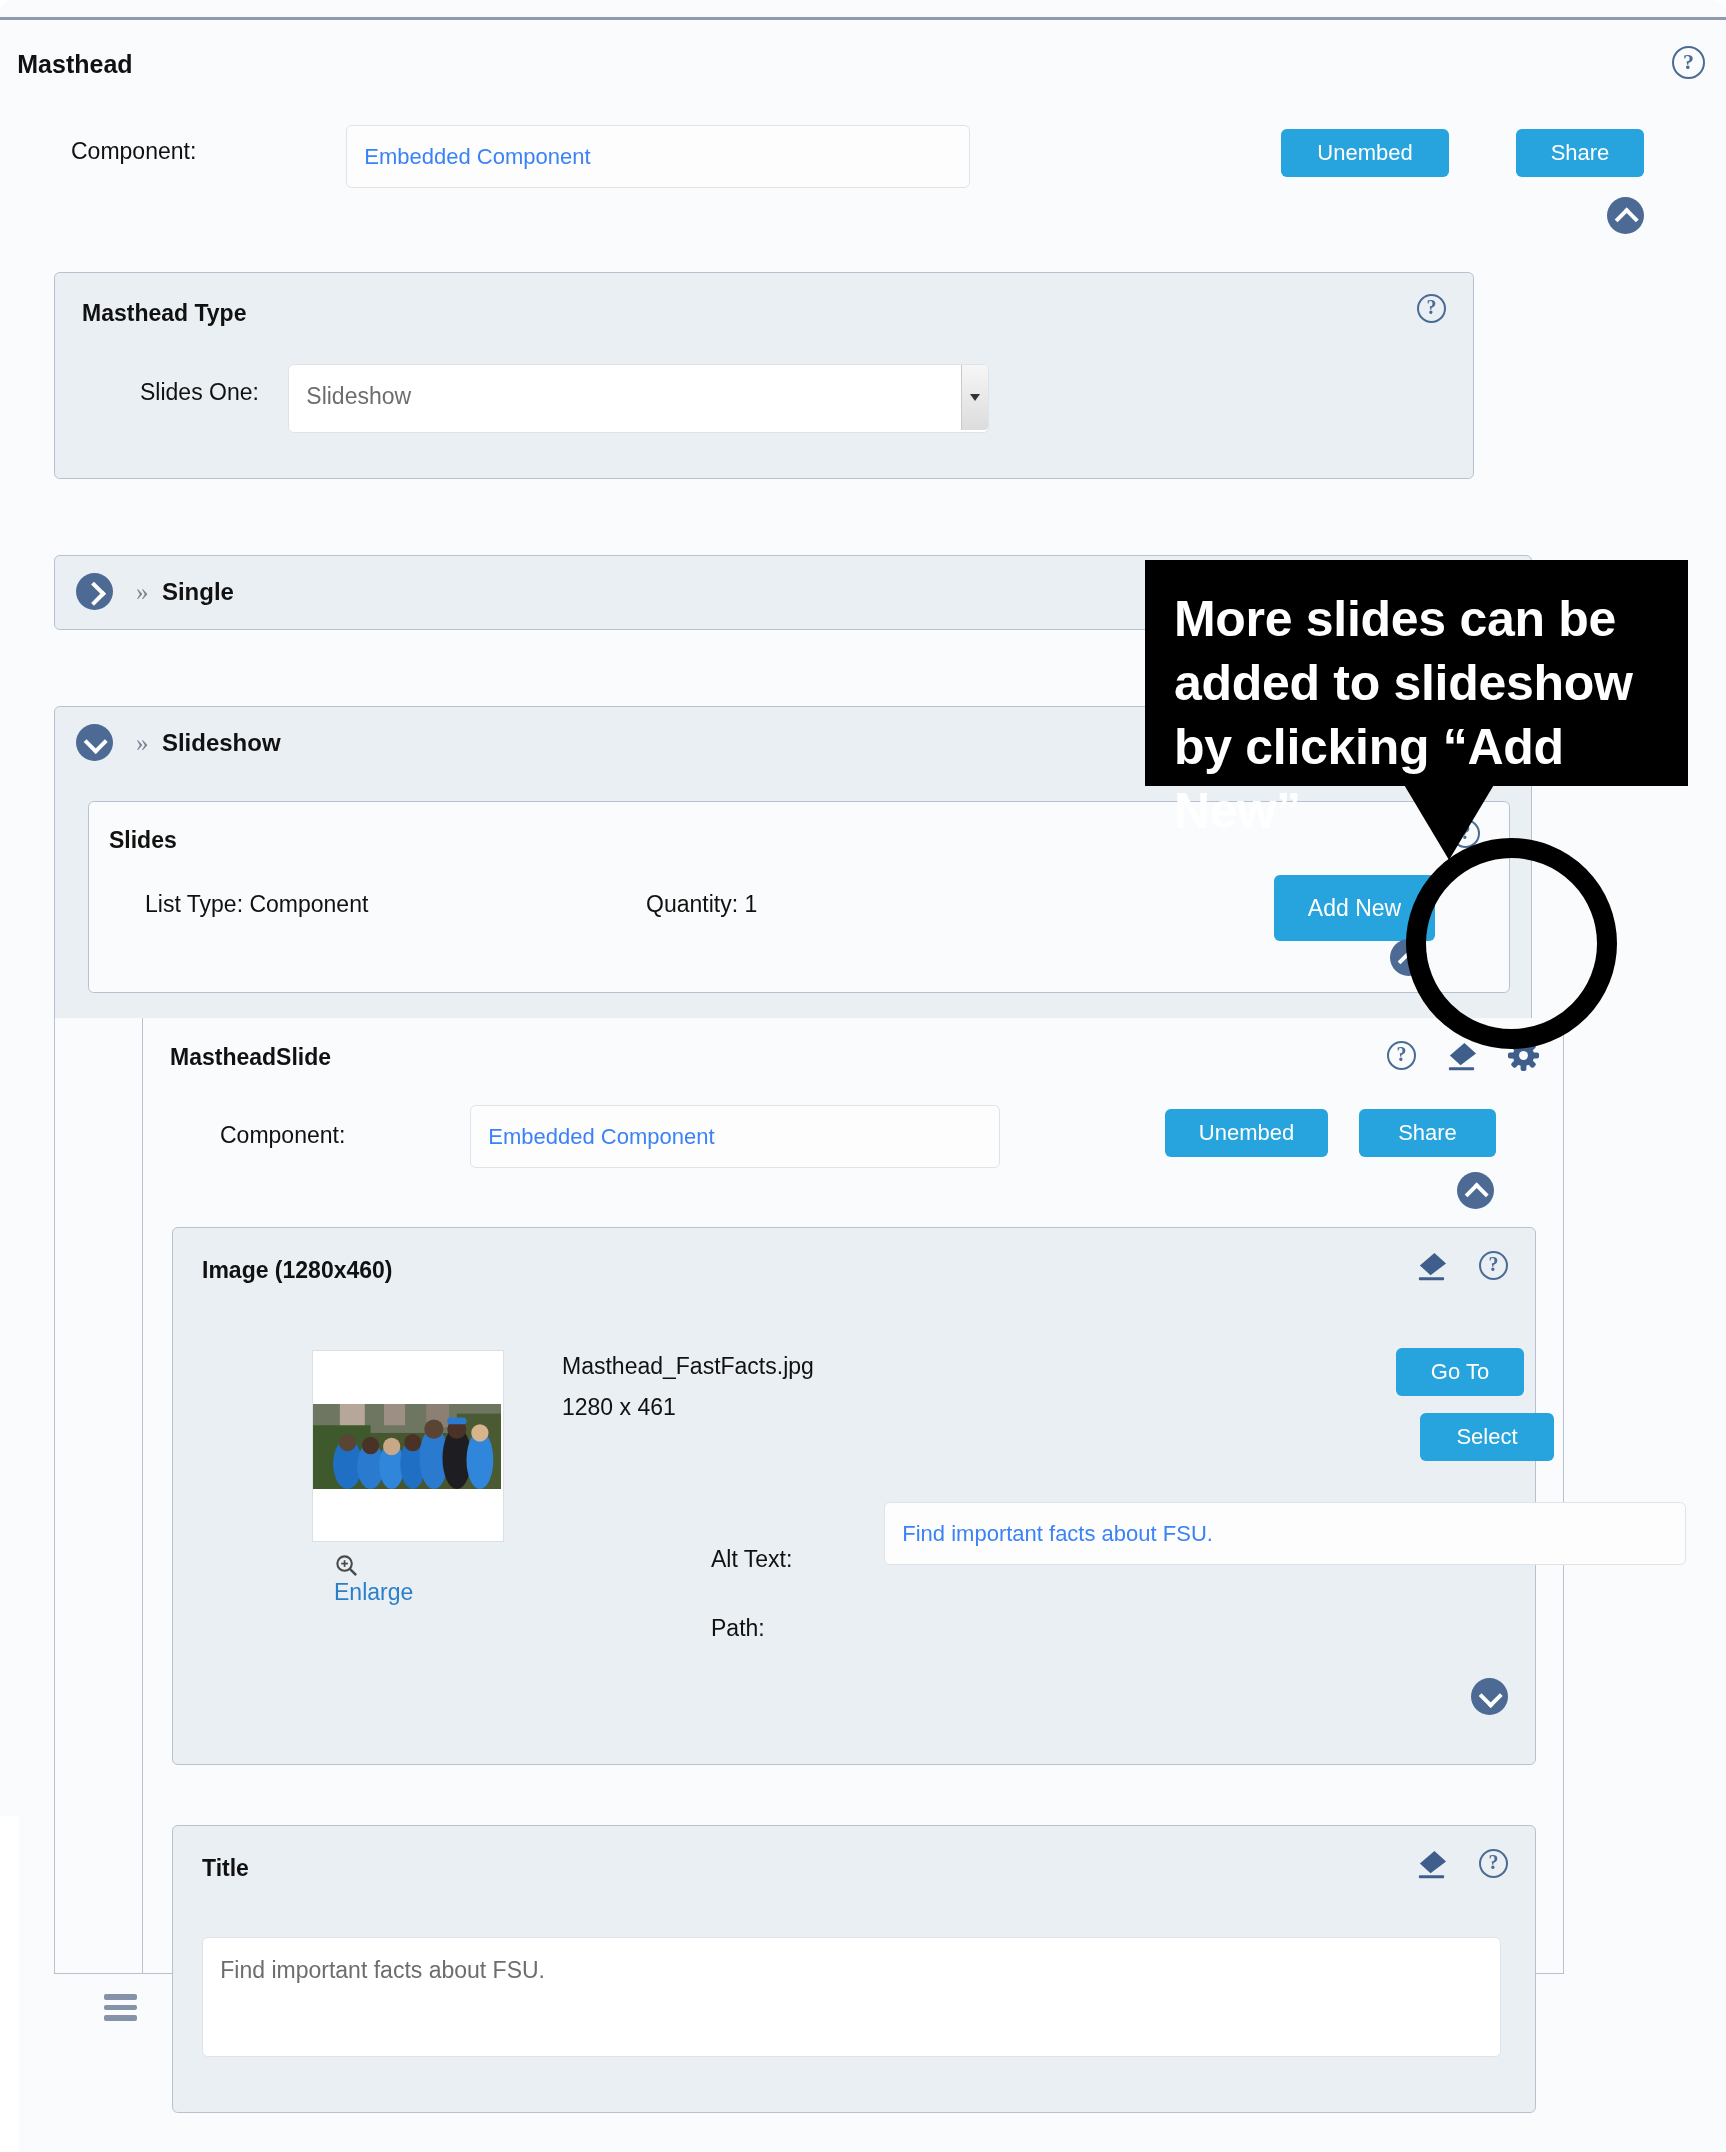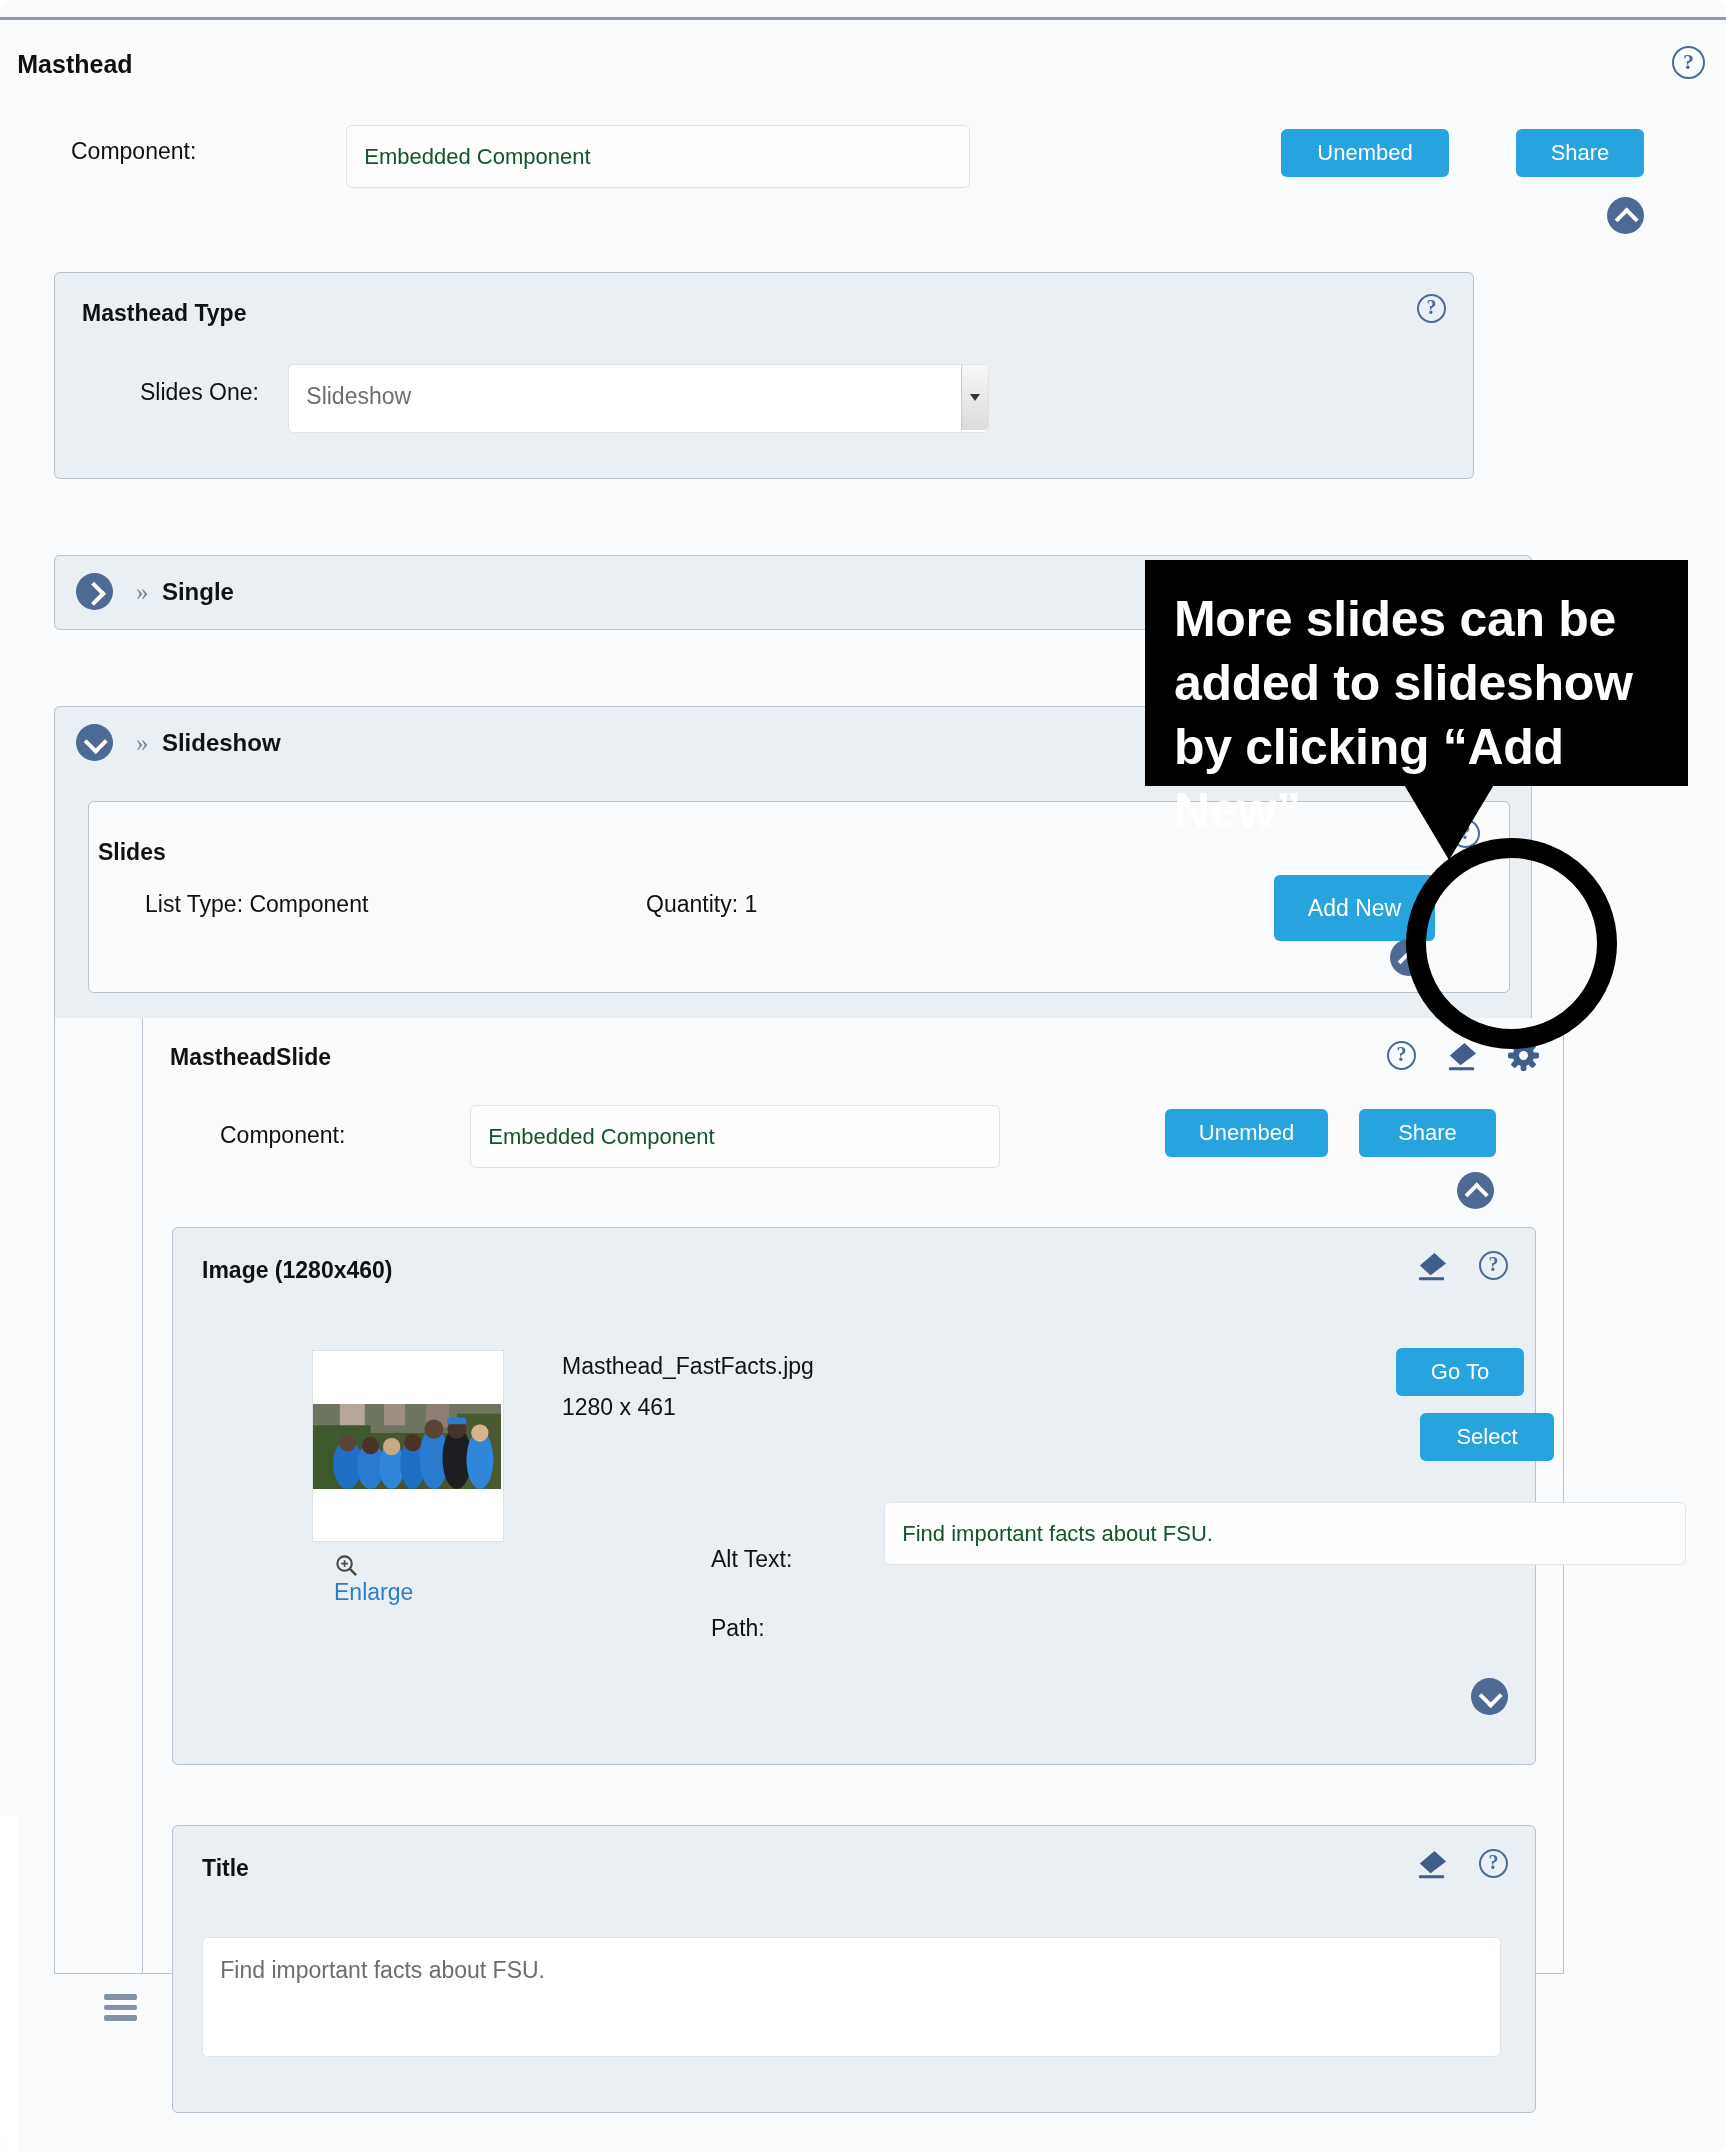--- a/index.html
+++ b/index.html
@@ -60,21 +60,21 @@
     position: absolute;
     left: 71px; top: 13.4px;
     font-size: 23px;
     color: #111;
   }
   .inp {
     background: #fdfdfd;
     border: 1.9px solid #dfe3e8;
     border-radius: 5.8px;
     font-size: 22px;
-    color: #14532d;
+    color: #3b82f6;
     padding: 0 17.3px;
     font-family: "Liberation Sans", sans-serif;
     outline: none;
   }
   .inp-component {
     position: absolute;
     left: 346px; top: 0;
     width: 624px; height: 63px;
   }
   .btn {
@@ -186,21 +186,21 @@
 
   
   .slides-panel {
     position: absolute;
     left: 33px; top: 94px;
     width: 1422px; height: 192px;
     background: #fafbfc;
     border: 1.9px solid #b7c1cf;
     border-radius: 5.8px;
   }
-  .slides-title { left: 9px; top: 25px; margin-top: 12px; }
+  .slides-title { left: 20px; top: 25px; }
   .slides-help  { position: absolute; right: 29px; top: 17.3px; }
   .slides-meta-1 {
     position: absolute; left: 56px; top: 89px;
     font-size: 23px; color: #111;
   }
   .slides-meta-2 {
     position: absolute; left: 557px; top: 89px;
     font-size: 23px; color: #111;
   }
   .btn-addnew {

